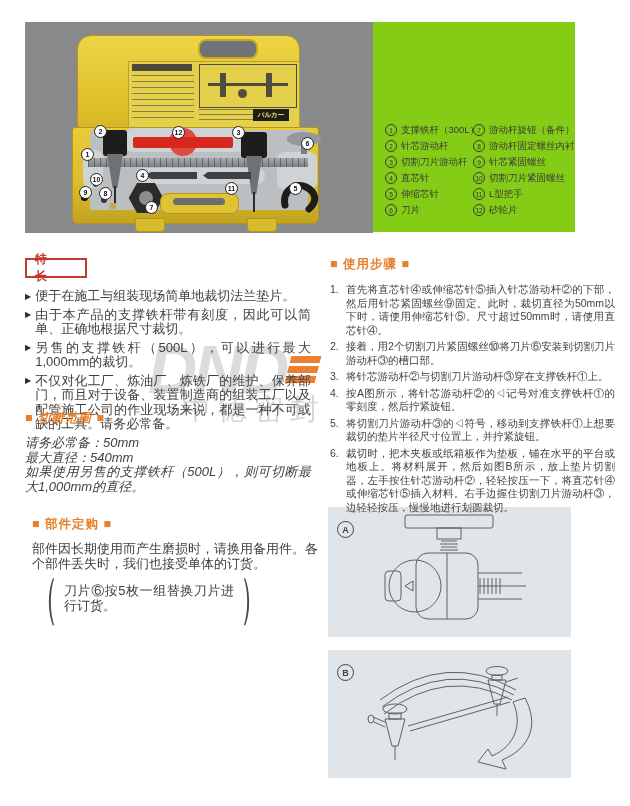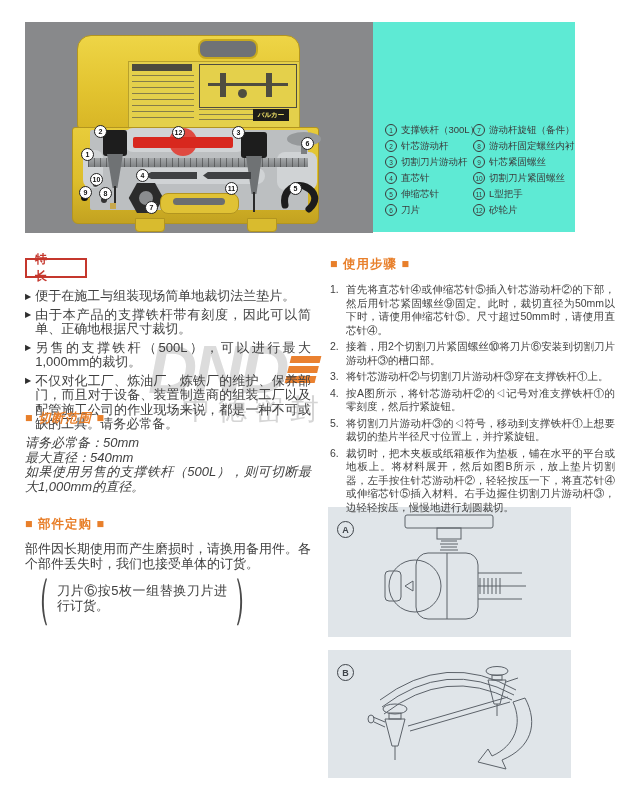--- a/index.html
+++ b/index.html
@@ -32,41 +32,41 @@
              border:1px solid #b3951f;border-radius:3px 3px 6px 6px;}
   .foam{position:absolute;left:65px;top:108px;width:218px;height:80px;background:#bcbfc1;z-index:2;border-radius:2px;}
   .cutout{position:absolute;background:#d0d3d5;border-radius:8px;z-index:3;}
   .tool{position:absolute;z-index:4;}
   .callout{position:absolute;width:11px;height:11px;border-radius:50%;background:#fff;border:1px solid #222;
            font-size:7px;font-weight:bold;color:#111;display:flex;align-items:center;justify-content:center;z-index:6;}
   .latch{position:absolute;width:28px;height:12px;background:#d9bb2e;border:1px solid #b3951f;
          border-radius:0 0 4px 4px;z-index:2;}
 
   
-  .parts-panel{position:absolute;left:373px;top:22px;width:202px;height:210px;background:#5eead4;}
+  .parts-panel{position:absolute;left:373px;top:22px;width:202px;height:210px;background:#84cc16;}
   .plist{position:absolute;top:100px;display:flex;flex-direction:column;}
   .plist-left{left:12px;}
   .plist-right{left:100px;}
   .prow{display:flex;align-items:center;gap:4px;height:16px;white-space:nowrap;}
   .prow .lbl{font-size:9.5px;color:#3a3a3a;}
   .cnum{width:10px;height:10px;border:1px solid #3a3a3a;border-radius:50%;font-size:6.5px;
         display:inline-flex;align-items:center;justify-content:center;flex:none;color:#3a3a3a;background:transparent;}
 
   
   .body-text{font-size:13px;line-height:14.5px;text-align:justify;color:#3f3f3f;}
   .features{position:absolute;left:25px;top:258px;width:286px;z-index:2;}
   .feat-box{width:62px;height:20px;border:2px solid #c5372d;color:#c5372d;font-weight:bold;
             font-size:12px;display:flex;align-items:center;justify-content:center;letter-spacing:8px;padding-left:8px;box-sizing:border-box;}
   .feat-list{margin-top:11px;}
   .feat-item{display:flex;margin-bottom:4px;}
   .feat-item .arrow{font-size:8px;margin:2.5px 4px 0 0;color:#2e2e2e;flex:none;}
   .orange-h{font-size:12.5px;font-weight:bold;color:#e87f2a;letter-spacing:1px;}
   .cutting{position:absolute;left:25px;top:410px;width:286px;z-index:2;font-style:italic;}
   .cutting .lines{margin-top:9px;}
-  .order{position:absolute;left:25px;top:516px;width:286px;z-index:2;}
+  .order{position:absolute;left:32px;top:516px;width:286px;z-index:2;}
   .order .body-text{margin-top:9px;}
   .order-note{display:flex;align-items:center;margin-top:10px;}
   .paren{font-size:26px;font-weight:300;color:#4a4a4a;transform:scaleY(2.1);flex:none;}
   .order-note .note-text{width:170px;margin:0 6px;}
 
   .usage{position:absolute;left:330px;top:256px;width:285px;z-index:2;}
   .steps{margin-top:10px;}
   .step{display:flex;margin-bottom:3px;}
   .step-num{flex:none;width:16px;font-size:10.5px;line-height:13.5px;color:#3f3f3f;}
   .step-text{font-size:10.5px;line-height:13.5px;text-align:justify;color:#3f3f3f;}

